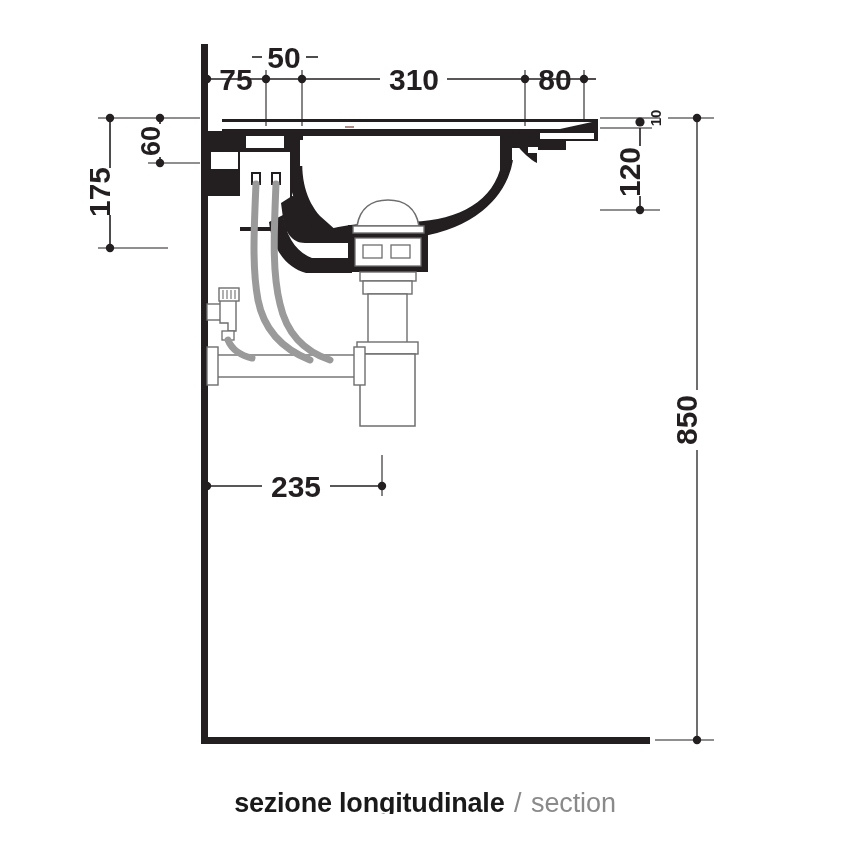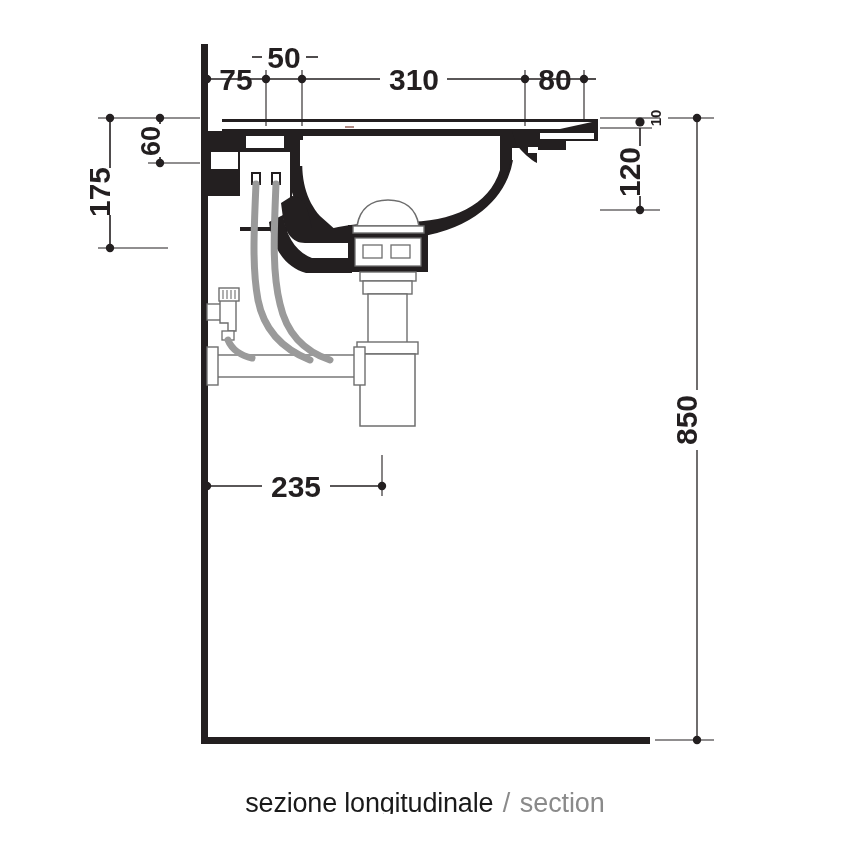--- a/index.html
+++ b/index.html
@@ -29,21 +29,21 @@
     position: absolute;
     left: 0;
     top: 786px;
     width: 850px;
     text-align: center;
     font-size: 27px;
     line-height: 34px;
     white-space: nowrap;
   }
   .caption .it {
-    font-weight: normal;
+    font-weight: bold;
     color: #1a1a1a;
     letter-spacing: -0.2px;
   }
   .caption .sep {
     font-weight: normal;
     color: #8a8a8a;
     padding: 0 2px;
   }
   .caption .en {
     font-weight: normal;

